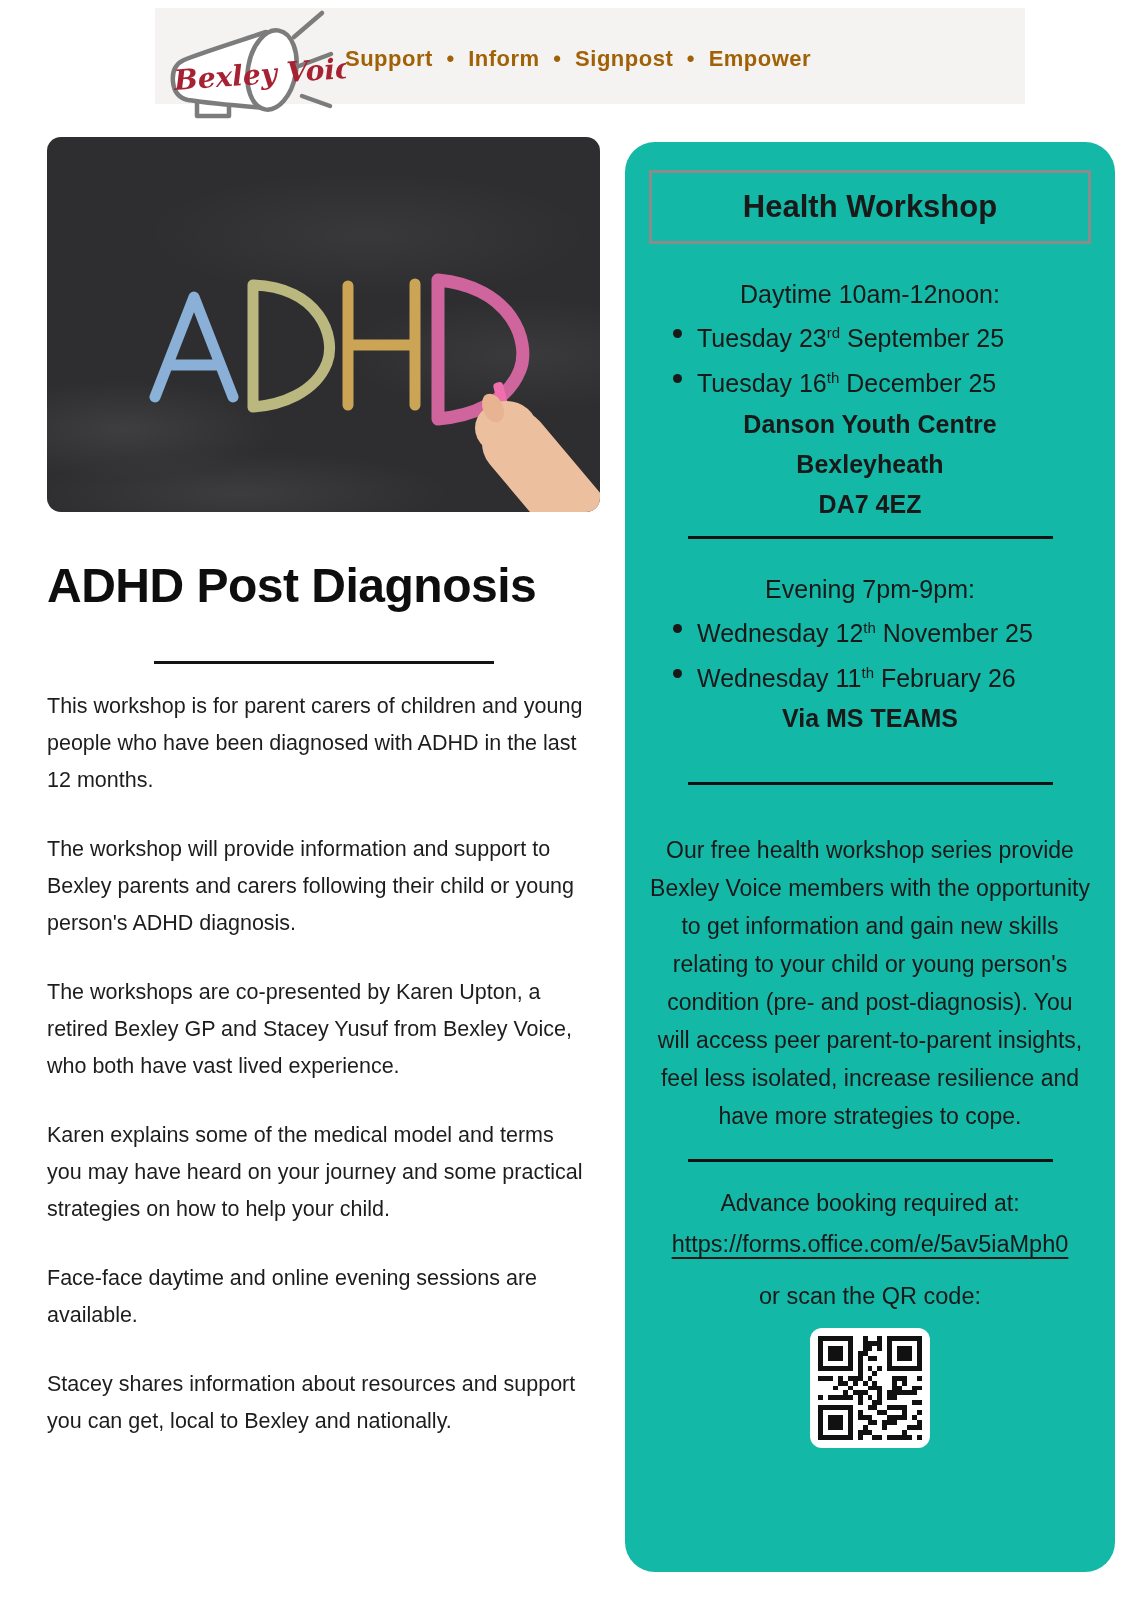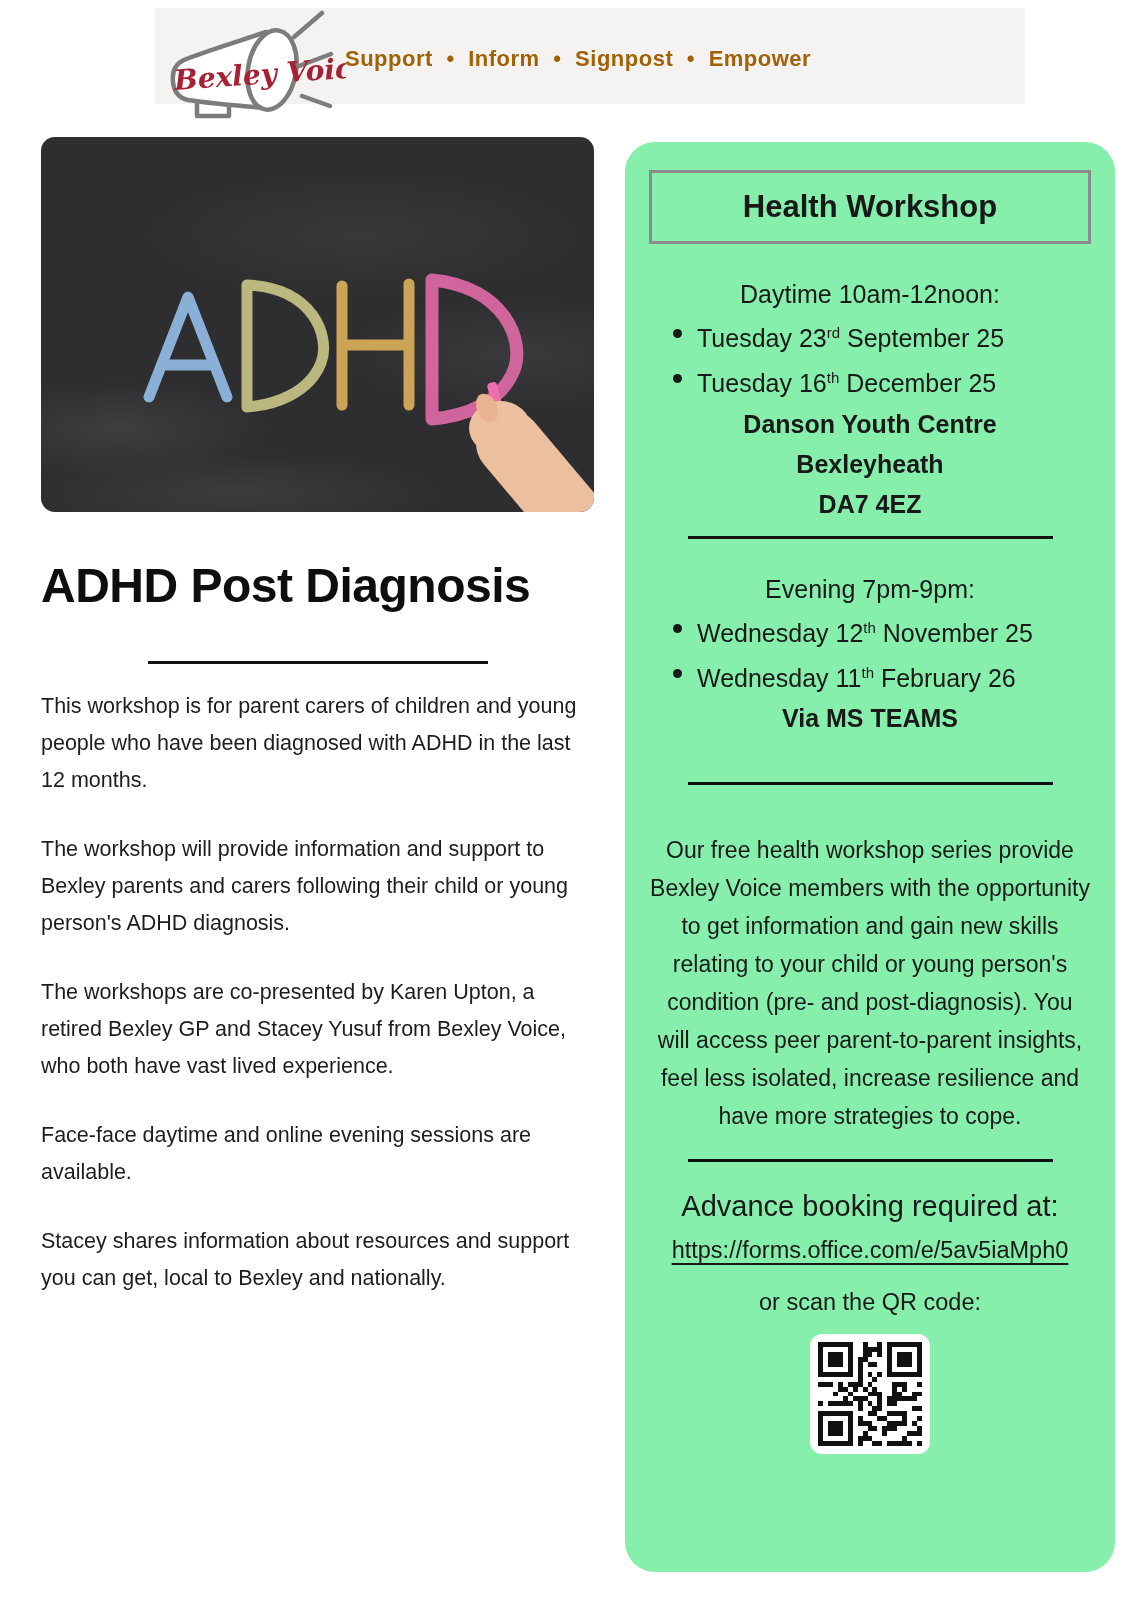--- a/index.html
+++ b/index.html
@@ -11,21 +11,21 @@
 
   
   .header-band { position:absolute; left:155px; top:8px; width:870px; height:96px; background:#f4f3f1; }
   .logo { position:absolute; left:150px; top:4px; width:196px; height:126px; }
   .motto {
     position:absolute; left:345px; top:46px; font-size:22px; font-weight:bold;
     color:#a16207; letter-spacing:0.5px; word-spacing:7px; white-space:nowrap;
   }
 
   
-  .left-col { position:absolute; left:41px; top:137px; width:553px; }
+  .left-col { position:absolute; left:47px; top:137px; width:553px; }
   .board {
     position:relative; width:553px; height:375px; border-radius:14px; overflow:hidden;
     background:
       radial-gradient(ellipse 220px 70px at 14% 78%, rgba(255,255,255,0.08), transparent 70%),
       radial-gradient(ellipse 320px 90px at 58% 26%, rgba(255,255,255,0.05), transparent 70%),
       radial-gradient(ellipse 260px 80px at 86% 58%, rgba(255,255,255,0.06), transparent 70%),
       radial-gradient(ellipse 300px 60px at 35% 95%, rgba(255,255,255,0.07), transparent 70%),
       #2e2e31;
   }
   .board svg { position:absolute; left:0; top:0; width:553px; height:375px; }
@@ -34,39 +34,39 @@
   .body-text { font-size:21.5px; line-height:37px; color:#1d1d1d; margin:0 0 32px 0; width:545px; }
   .website {
     display:block; text-align:center; margin:28px auto 0 auto; font-size:29px; font-weight:bold;
     color:#b41518; text-decoration:underline; text-decoration-thickness:3px; text-underline-offset:6px;
     cursor:pointer;
   }
 
   
   .panel {
     position:absolute; left:625px; top:142px; width:490px; height:1430px;
-    background:#86efac; border-radius:30px; box-sizing:border-box; padding:28px 24px;
+    background:#14b8a6; border-radius:30px; box-sizing:border-box; padding:28px 24px;
     text-align:center; color:#191919;
   }
   .hw-box { border:3px solid #8b8b8b; padding:16px 8px; }
   .hw-title { font-size:31px; font-weight:bold; }
   .section-heading { font-size:25px; font-weight:normal; margin:36px 0 0 0; }
   .date-list { list-style:none; margin:4px 0 0 0; padding:0 0 0 22px; text-align:left; }
   .date-list li { position:relative; font-size:25px; line-height:40px; padding-left:26px; }
   .date-list li::before {
     content:""; position:absolute; left:2px; top:16px; width:9px; height:9px;
     border-radius:50%; background:#191919;
   }
   .date-list sup { font-size:0.6em; }
   .venue-line { font-size:25px; font-weight:bold; line-height:40px; }
   .rule { width:365px; height:3px; background:#121212; margin:12px auto 0 auto; }
   .rule-2 { margin-top:44px; }
   .rule-3 { margin-top:24px; }
   .desc { font-size:23px; line-height:38px; margin:46px 0 0 0; }
-  .booking-label { font-size:29px; margin:28px 0 0 0; }
+  .booking-label { font-size:23px; margin:28px 0 0 0; }
   .booking-link {
     display:block; font-size:23.5px; line-height:38px; color:#191919; font-weight:normal;
     text-decoration:underline; text-underline-offset:5px; word-break:break-all; margin:8px 16px; cursor:pointer;
   }
   .qr-label { font-size:23.5px; margin:20px 0 0 0; }
   .qr-box {
     width:120px; height:120px; background:#ffffff; border-radius:12px; margin:18px auto 0 auto;
     display:flex; align-items:center; justify-content:center;
   }
   .qr-box svg { width:104px; height:104px; }
@@ -117,20 +117,21 @@
         </g>
       </svg>
     </div>
 
     <h1 class="doc-title">ADHD Post Diagnosis</h1>
     <div class="title-divider"></div>
 
     <p class="body-text">This workshop is for parent carers of children and young people who have been diagnosed with ADHD in the last 12 months.</p>
     <p class="body-text">The workshop will provide information and support to Bexley parents and carers following their child or young person's ADHD diagnosis.</p>
     <p class="body-text">The workshops are co-presented by Karen Upton, a retired Bexley GP and Stacey Yusuf from Bexley Voice, who both have vast lived experience.</p>
+    <p class="body-text">Karen explains some of the medical model and terms you may have heard on your journey and some practical strategies on how to help your child.</p>
     <p class="body-text">Face-face daytime and online evening sessions are available.</p>
     <p class="body-text">Stacey shares information about resources and support you can get, local to Bexley and nationally.</p>
 
   </div>
 
   <div class="panel">
 
     <div class="hw-box">
       <div class="hw-title">Health Workshop</div>
     </div>

